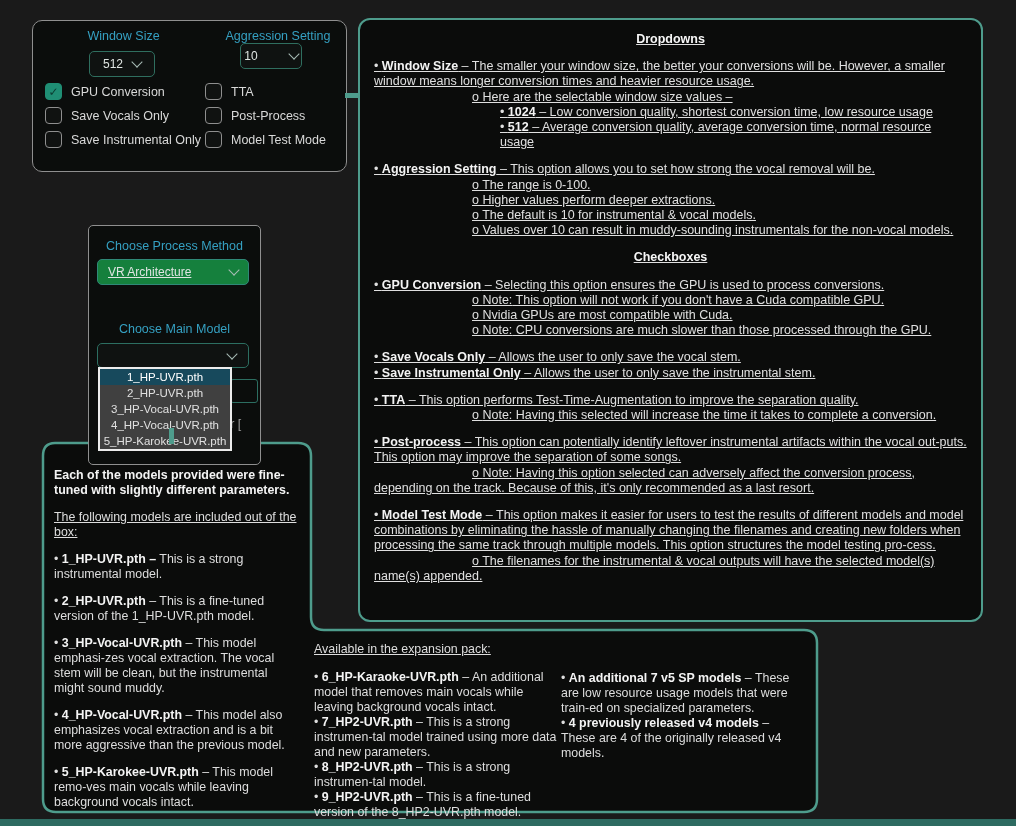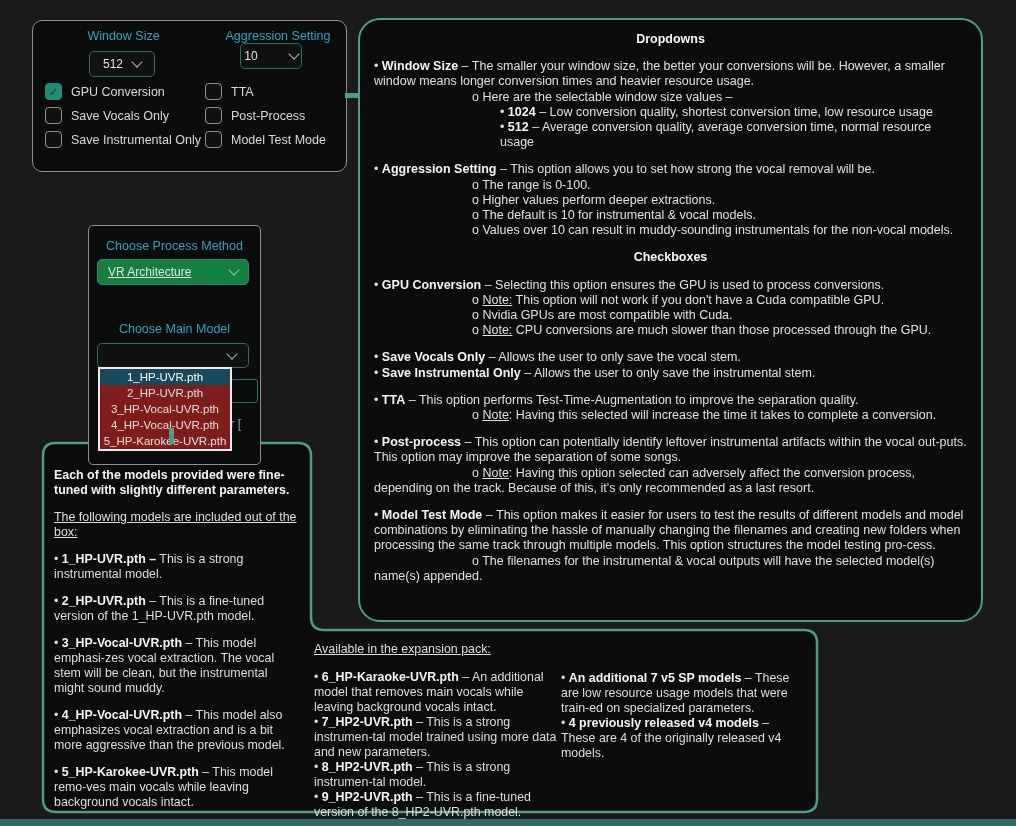--- a/index.html
+++ b/index.html
@@ -26,25 +26,25 @@
   .chev{width:7px;height:7px;border-right:1.7px solid #a8bcb6;border-bottom:1.7px solid #a8bcb6;
         transform:rotate(45deg);margin-top:-4px;}
   
   .cbrow{position:absolute;display:flex;align-items:center;gap:9px;cursor:default;}
   .cb{width:17px;height:17px;border:1.5px solid #8f8f8f;border-radius:4px;box-sizing:border-box;
       background:#101211;display:flex;align-items:center;justify-content:center;
       font-size:12px;color:transparent;}
   .cbrow.on .cb{background:#1f8e74;border-color:#1f8e74;color:#0b3b30;font-weight:bold;}
   .cbl{font-size:12.5px;color:#d9d9d9;}
   
-  .mlist{background:#7f1d1d;border:2.5px solid #ececec;box-sizing:border-box;}
+  .mlist{background:#404040;border:2.5px solid #ececec;box-sizing:border-box;}
   .mlist .item{height:16px;line-height:16px;text-align:center;font-size:11.5px;color:#e0e0e0;}
   .mlist .item.selected{background:#17495c;color:#ffffff;}
   
-  .teal-panel{background:#0b0c0b;border:2.5px solid #4e9c8c;border-radius:22px;box-sizing:border-box;}
+  .teal-panel{background:#0b0c0b;border:2.5px solid #4e9c8c;border-radius:12px;box-sizing:border-box;text-decoration:underline;}
   .conn{background:#4e9c8c;}
   .helptext{font-size:12.5px;line-height:15.2px;color:#e0e0e0;}
   .smalltext{font-size:12.4px;line-height:15px;color:#dedede;}
   .frag{border:1.5px solid #2c6e61;border-radius:3px;}
   .obscured{color:#9a9a9a;font-size:12.5px;}
 </style>
 </head>
 <body>
 
 <div class="page">

